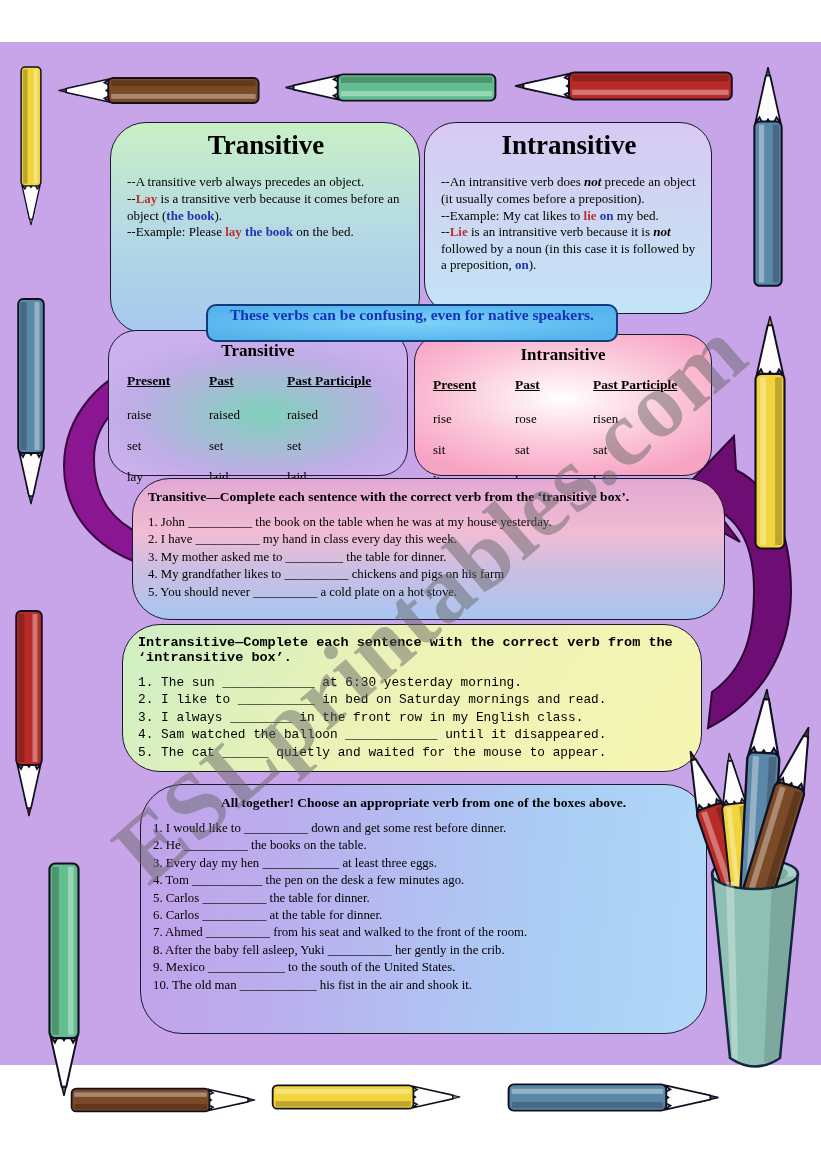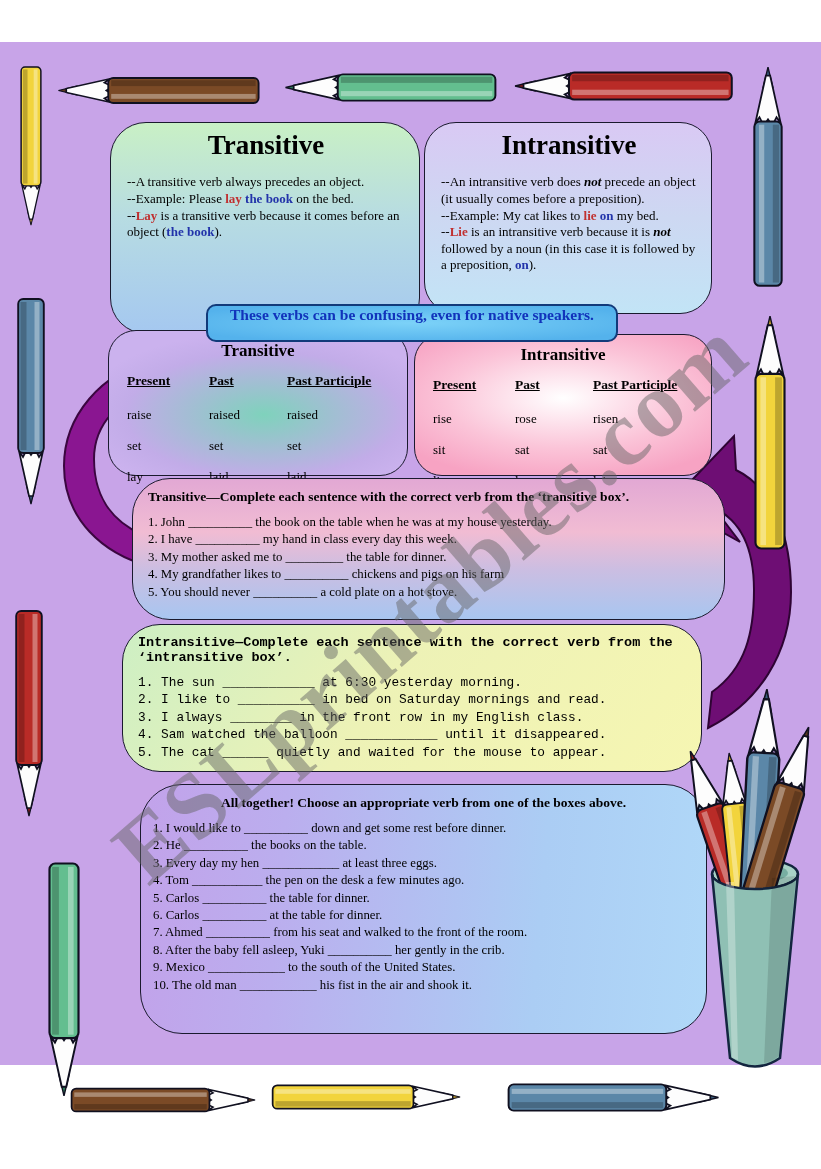--- a/index.html
+++ b/index.html
@@ -117,22 +117,22 @@
     <path d="M148,50 L96,6 L99,30 C50,40 12,84 12,134 C12,188 52,222 97,234 L89,202 C58,188 42,162 42,127 C42,92 68,64 105,58 L109,84 Z" fill="#8A1691" stroke="#3B0640" stroke-width="2"></path>
   </svg>
   <svg class="arrow" style="left:650px;top:358px;width:145px;height:330px" viewBox="0 0 145 330">
     <path d="M20,103 L84,36 L86,70 C124,88 141,138 141,192 C141,254 108,303 58,328 L62,292 C96,268 104,232 104,190 C104,148 90,120 64,108 L90,142 Z" fill="#6E0E74" stroke="#2E0433" stroke-width="2"></path>
   </svg>
 
   <div class="box defbox defbox-transitive">
     <div class="bigtitle">Transitive</div>
     <div class="boxtext">
       <div><span>--A transitive verb always precedes an object.</span></div>
+      <div><span>--</span><span class="red">Lay</span><span> is a transitive verb because it comes before an object (</span><span class="blue">the book</span><span>).</span></div>
       <div><span>--Example: Please </span><span class="red">lay</span><span> </span><span class="blue">the book</span><span> on the bed.</span></div>
-      <div><span>--</span><span class="red">Lay</span><span> is a transitive verb because it comes before an object (</span><span class="blue">the book</span><span>).</span></div>
     </div>
   </div>
 
   <div class="box defbox defbox-intransitive">
     <div class="bigtitle">Intransitive</div>
     <div class="boxtext">
       <div><span>--An intransitive verb does </span><span class="bi">not</span><span> precede an object (it usually comes before a preposition).</span></div>
       <div><span>--Example: My cat likes to </span><span class="red">lie</span><span> </span><span class="blue">on</span><span> my bed.</span></div>
       <div><span>--</span><span class="red">Lie</span><span> is an intransitive verb because it is </span><span class="bi">not</span><span> followed by a noun (in this case it is followed by a preposition, </span><span class="blue">on</span><span>).</span></div>
     </div>

